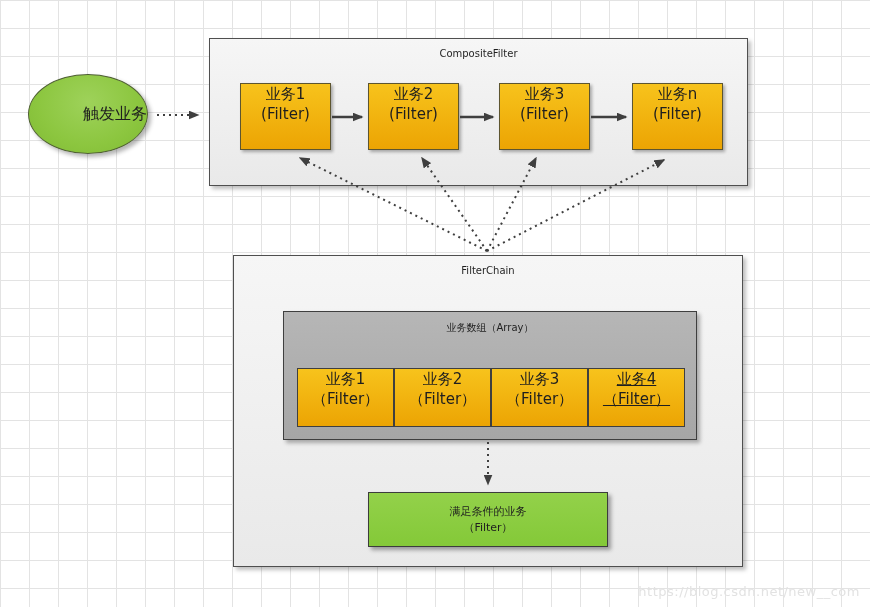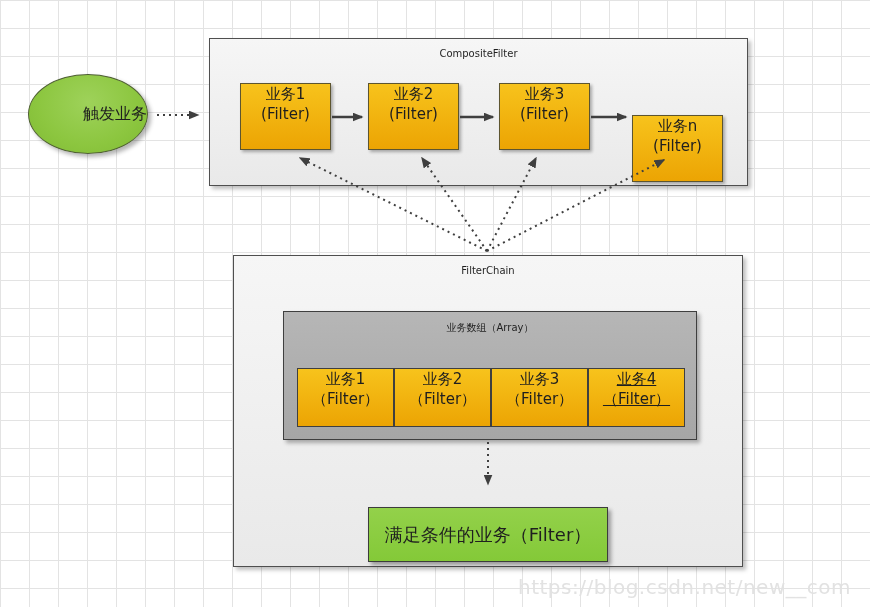--- a/index.html
+++ b/index.html
@@ -40,31 +40,31 @@
   .node-top{top:83px;width:91px;height:67px;}
   .array-box{
     left:283px;top:311px;width:414px;height:129px;
     background:linear-gradient(180deg,#b6b6b6 0%,#a6a6a6 100%);
     border:1px solid #3f3f3f;
     box-shadow:3px 3px 4px rgba(0,0,0,0.3);
     text-align:center;
   }
   .node-array{top:368px;width:97px;height:59px;box-shadow:none;border:1px solid #3f3f3f;}
   .result-box{
-    left:368px;top:507px;width:240px;height:55px;
+    left:368px;top:492px;width:240px;height:55px;
     background:linear-gradient(180deg,#93d14a 0%,#84c938 100%);
     border:1.5px solid #3c3c3c;
     box-shadow:3px 3px 4px rgba(0,0,0,0.35);
-    display:flex;flex-direction:row;align-items:center;justify-content:center;
-    font-size:18px;line-height:1.4;text-align:center;
+    display:flex;flex-direction:column;align-items:center;justify-content:center;
+    font-size:11px;line-height:1.4;text-align:center;
   }
   #connector-layer{position:absolute;left:0;top:0;width:870px;height:607px;pointer-events:none;}
   .watermark{
-    position:absolute;right:19px;bottom:8px;
-    font-size:20px;color:#e2e2e2;letter-spacing:0.5px;
+    position:absolute;right:10px;bottom:8px;
+    font-size:13px;color:#e2e2e2;letter-spacing:0.5px;
   }
 </style>
 </head>
 <body>
 
 <div id="canvas">
 
   <div class="shape ellipse">
     <span>触发业务</span>
   </div>
@@ -78,21 +78,21 @@
     <span>(Filter)</span>
   </div>
   <div class="shape node node-top" style="left:368px;">
     <span>业务2</span>
     <span>(Filter)</span>
   </div>
   <div class="shape node node-top" style="left:499px;">
     <span>业务3</span>
     <span>(Filter)</span>
   </div>
-  <div class="shape node node-top" style="left:632px;margin-top:32px;">
+  <div class="shape node node-top" style="left:632px;">
     <span>业务n</span>
     <span>(Filter)</span>
   </div>
 
   <div class="shape container-box" style="left:233px;top:255px;width:510px;height:312px;">
     <span class="container-title">FilterChain</span>
   </div>
 
   <div class="shape array-box">
     <span class="container-title">业务数组（Array）</span>

